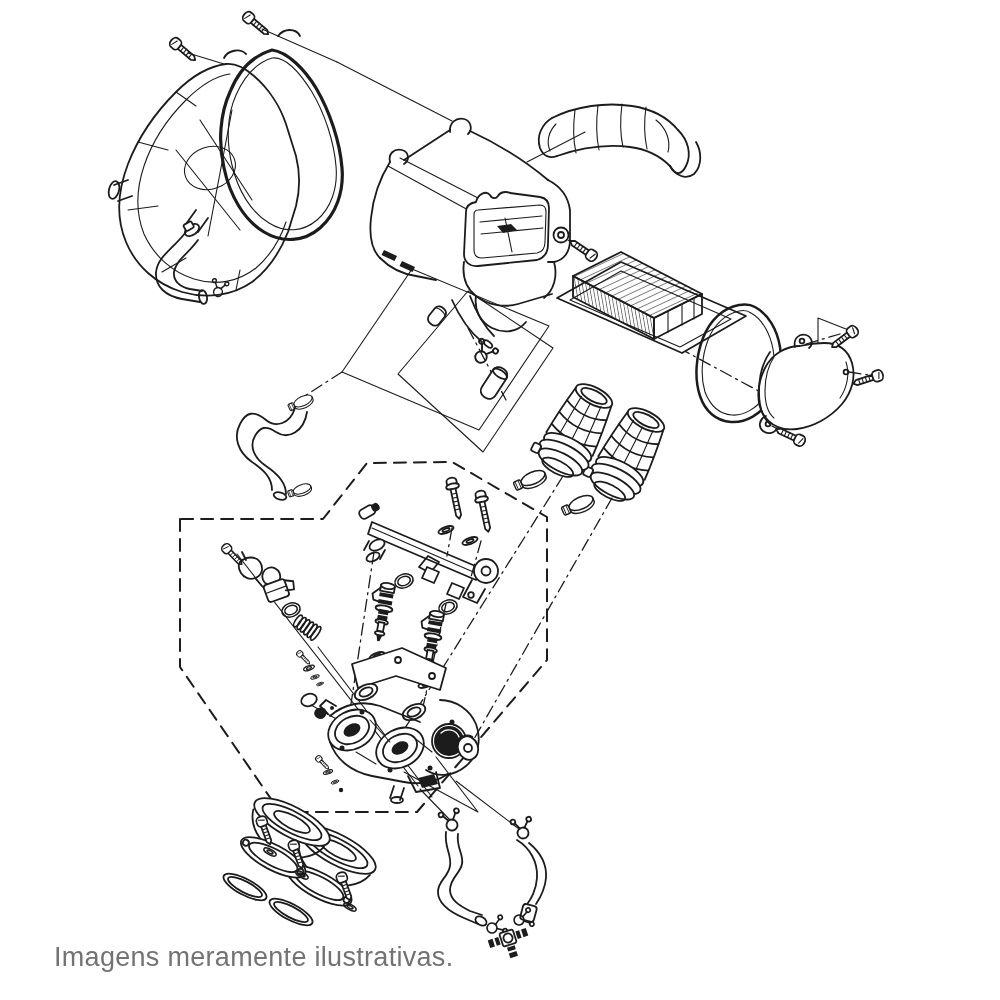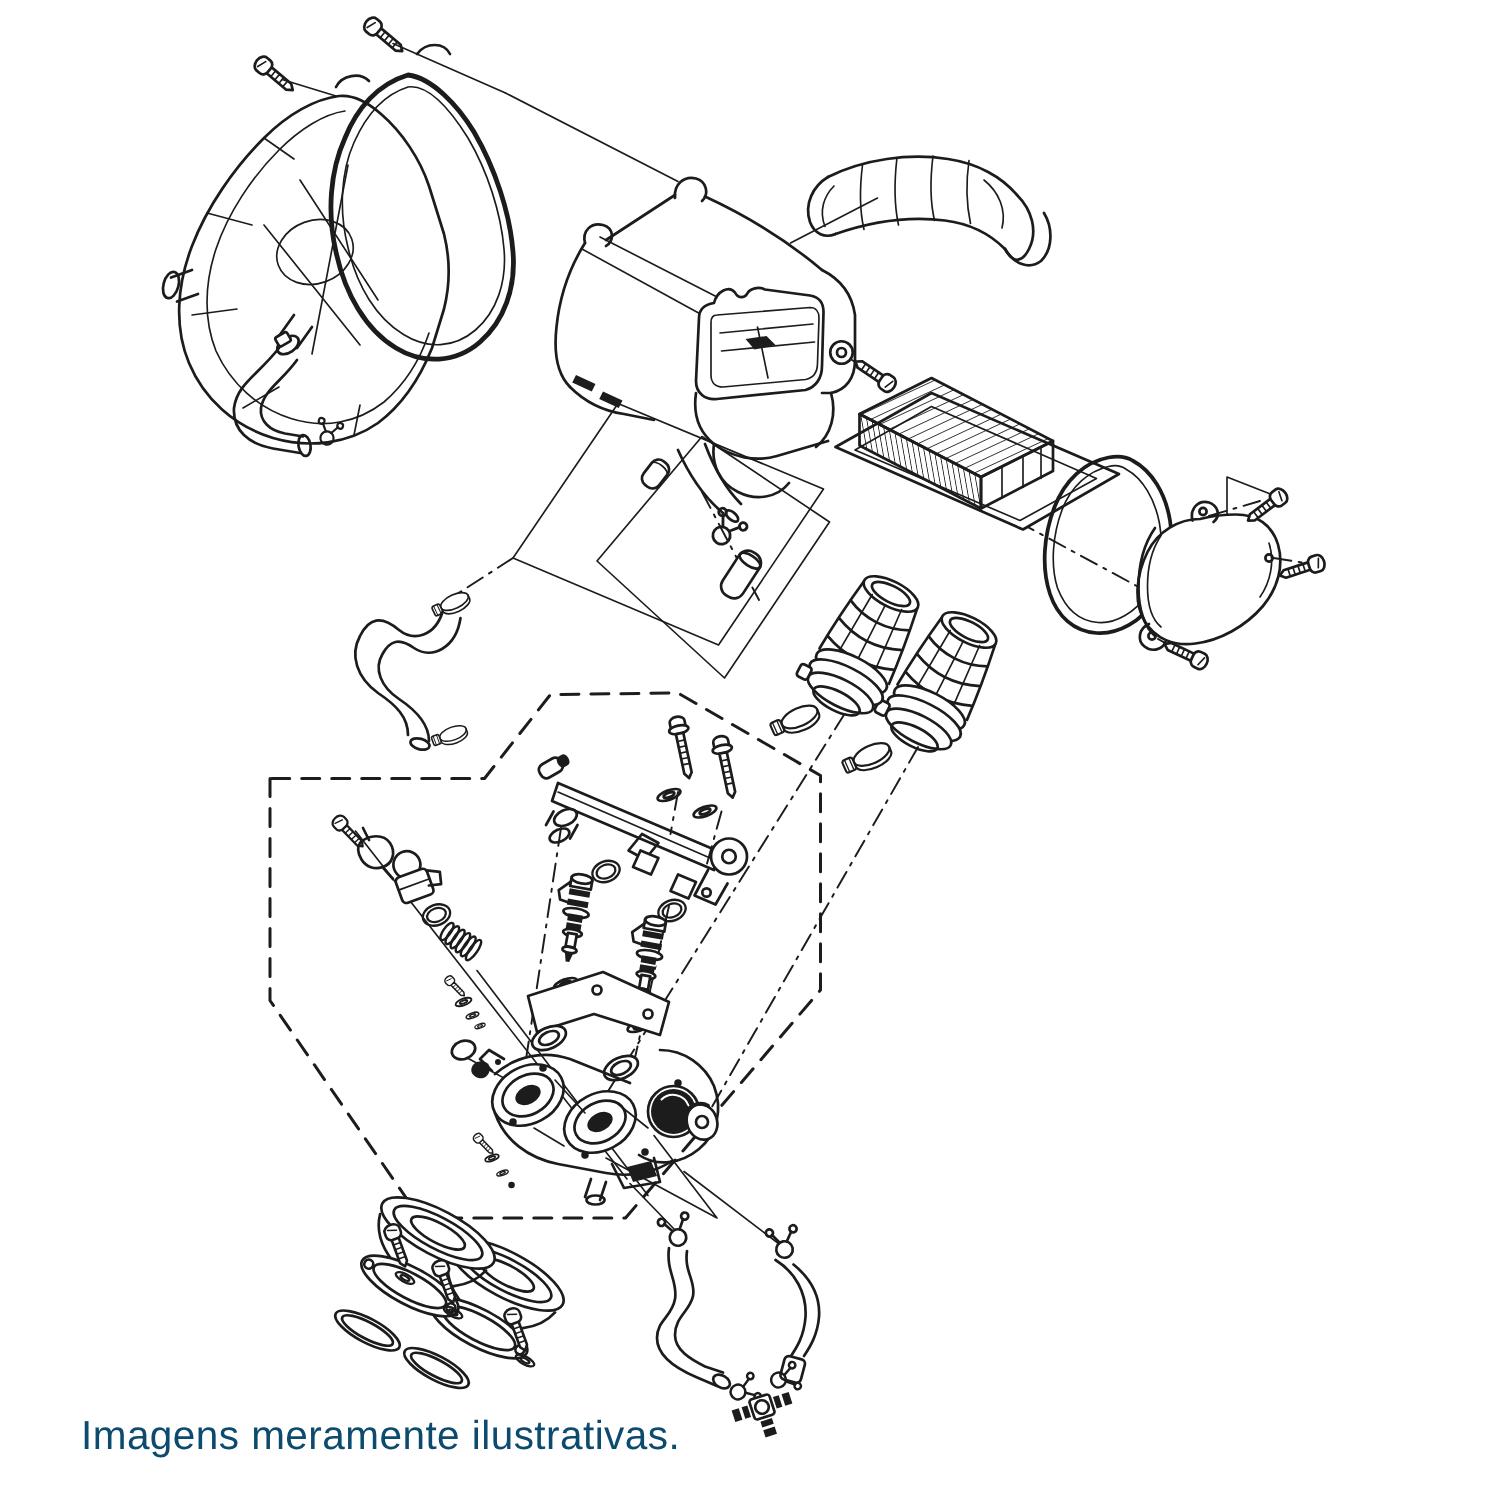--- a/index.html
+++ b/index.html
@@ -10,21 +10,21 @@
   svg .f{fill:#1c1c1c;stroke:none}
   svg .fw{fill:#ffffff;stroke:#1c1c1c}
   svg .t{stroke-width:1.1}
   svg .b{stroke-width:3.2}
   svg .m{stroke-width:2.5}
   svg .wl{stroke:#ffffff;stroke-width:1.3}
   svg .dd{stroke-dasharray:12 5 2 5;stroke-width:1.3}
   svg .da{stroke-dasharray:12 8;stroke-width:2}
   svg .pa{fill:url(#pleats)}
   svg .pb{fill:url(#pleats2)}
-  .caption{position:absolute;left:54px;top:942px;font-size:27px;color:#0c4a6e;letter-spacing:.3px}
+  .caption{position:absolute;left:54px;top:942px;font-size:27px;color:#737373;letter-spacing:.3px}
 </style>
 </head>
 <body>
 
 <div class="stage">
 <svg width="1000" height="1000" viewBox="0 0 1000 1000">
   <defs>
     <pattern id="pleats" width="5.6" height="9" patternUnits="userSpaceOnUse" patternTransform="rotate(65)">
       <line x1="0" y1="0" x2="0" y2="9" class="t"></line>
     </pattern>

